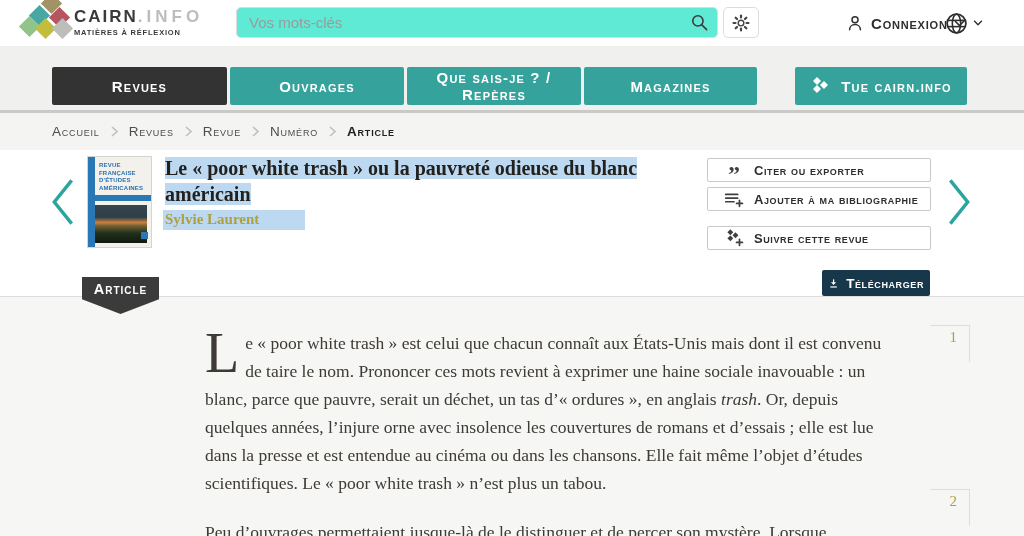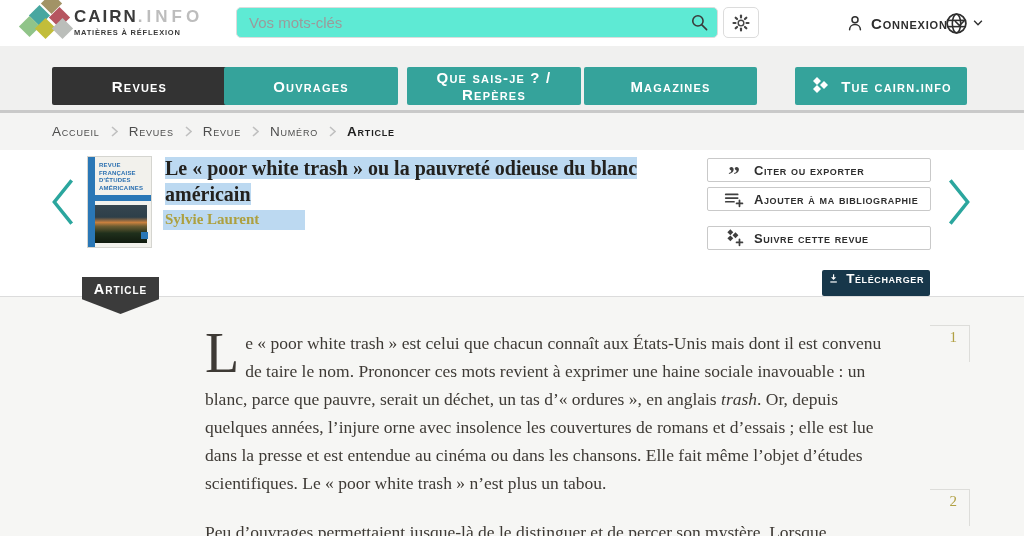--- a/index.html
+++ b/index.html
@@ -84,21 +84,21 @@
                position:relative;top:4px;}
 
   
   .tab{position:absolute;bottom:-1px;padding:0 7px 4px;border-bottom:5px solid #3b3b3b;cursor:pointer;
        font-variant:small-caps;font-weight:600;font-size:14px;letter-spacing:0.8px;color:#2e2e2e;}
   .ribbon{position:absolute;left:82px;top:277px;width:77px;height:37px;background:#3b3b3b;z-index:5;
           clip-path:polygon(0 0,100% 0,100% 60%,50% 100%,0 60%);color:#fff;text-align:center;
           font-variant:small-caps;font-weight:600;font-size:14.5px;letter-spacing:1px;padding-top:4px;
           box-sizing:border-box;cursor:pointer;}
   .download-btn{position:absolute;left:822px;top:270px;width:108px;height:26px;background:#17374a;border:none;
-                border-radius:2px;cursor:pointer;display:flex;justify-content:center;gap:7px;
+                border-radius:2px;cursor:pointer;display:flex;align-items:center;justify-content:center;gap:7px;
                 color:#fff;font-variant:small-caps;font-weight:600;font-size:13.5px;letter-spacing:0.6px;
                 font-family:"Liberation Sans",sans-serif;}
 
   
   .content{position:absolute;left:0;top:297px;width:1024px;height:239px;background:#f6f6f4;}
   .body-text{position:absolute;left:205px;top:32px;width:678px;font-family:"Liberation Serif",serif;
              font-size:17.5px;line-height:28px;color:#3e3a35;}
   .body-text p{margin:0 0 21px 0;}
   .dropcap{float:left;font-size:56px;line-height:44px;padding:2px 6px 0 0;color:#3e3a35;}
   .para-marker{position:absolute;right:54px;border-top:1px solid #ddddda;border-right:1px solid #ddddda;
@@ -176,21 +176,21 @@
       <svg width="10" height="6" viewBox="0 0 11 7">
           <polyline points="1,1 5.5,5.5 10,1" fill="none" stroke="#2e2e2e" stroke-width="1.6"></polyline>
         </svg>
     </div>
   </header>
 
   <nav class="navband">
     <button class="navbtn dark" style="left:52px;width:175px">
         <span>Revues</span>
       </button>
-    <button class="navbtn teal" style="left:224px;width:174px">
+    <button class="navbtn teal" style="left:230px;width:174px">
         <span>Ouvrages</span>
       </button>
     <button class="navbtn teal" style="left:407px;width:174px">
         <span>Que sais-je ? / Repères</span>
       </button>
     <button class="navbtn teal" style="left:584px;width:173px">
         <span>Magazines</span>
       </button>
     <button class="navbtn teal" style="left:795px;width:172px">
       <svg width="22" height="18" viewBox="0 0 22 18" fill="#fff">

